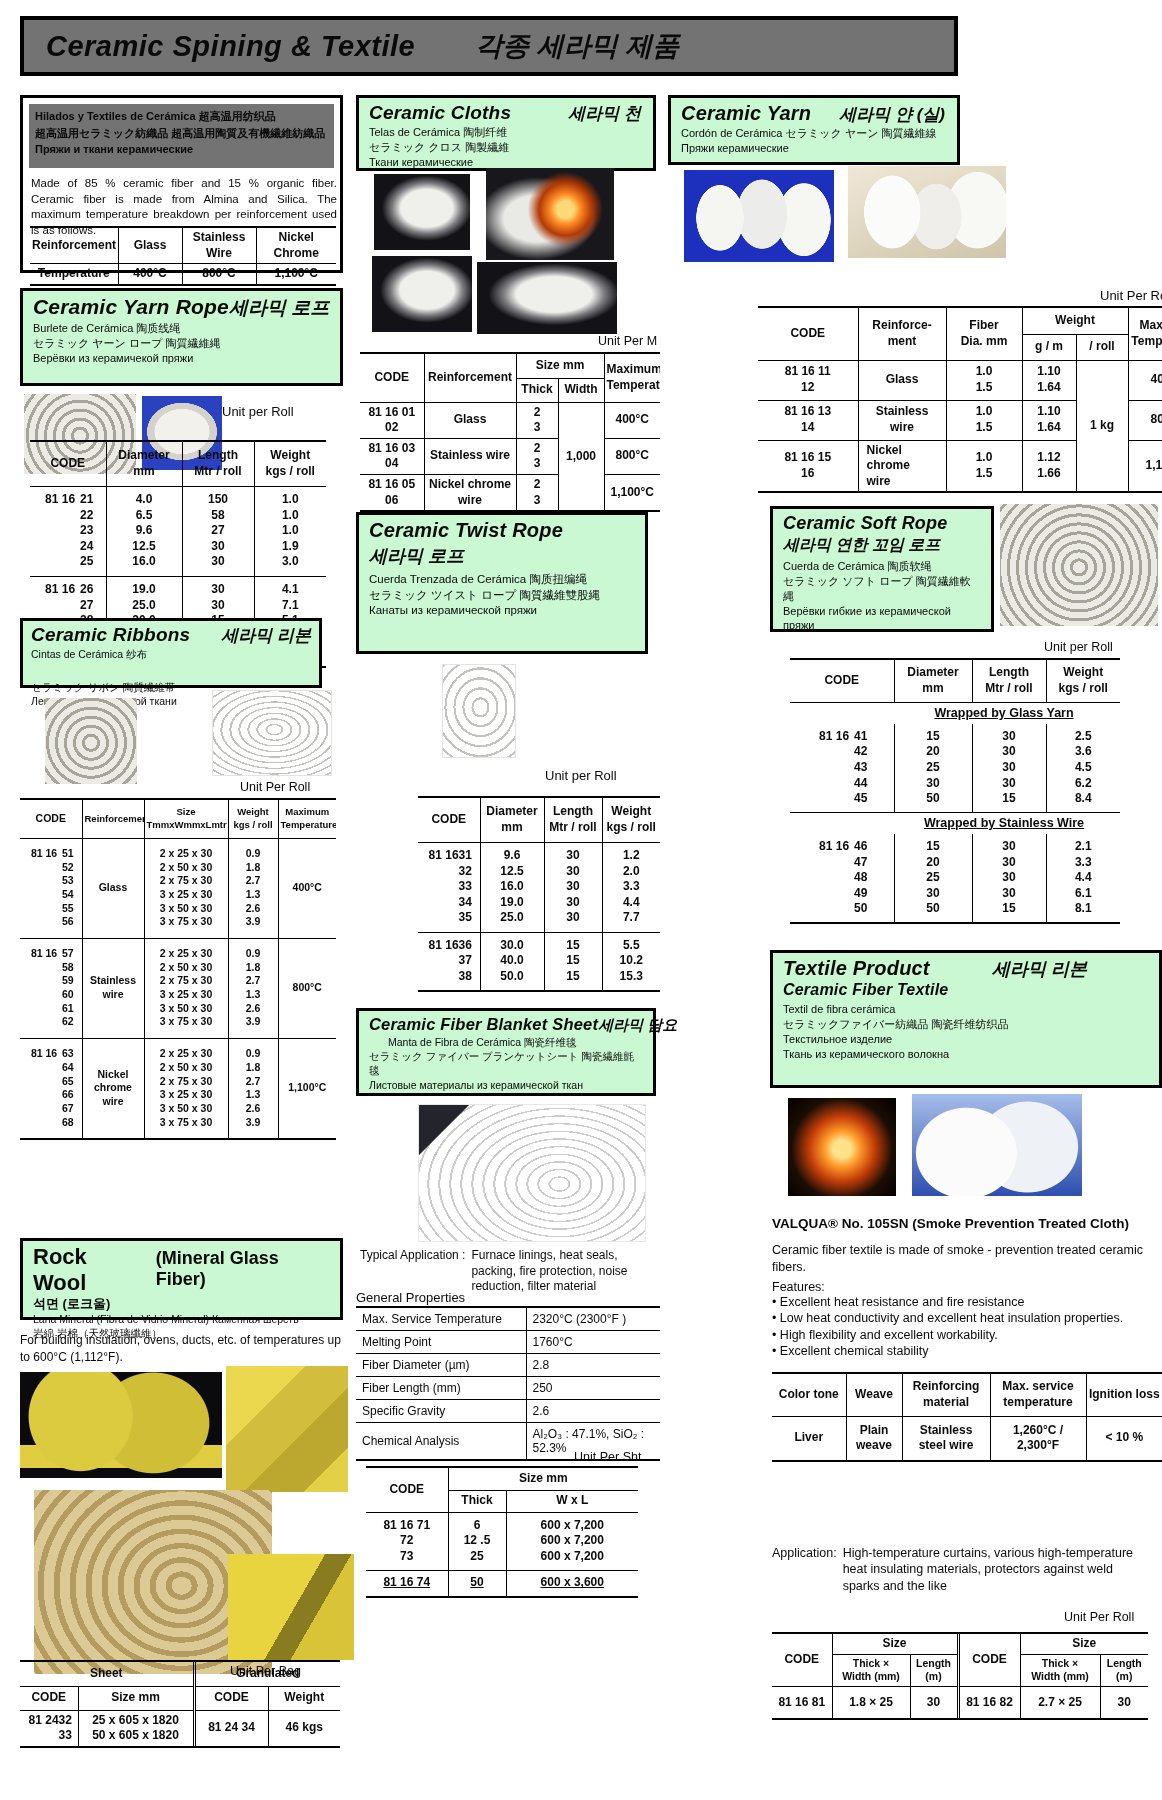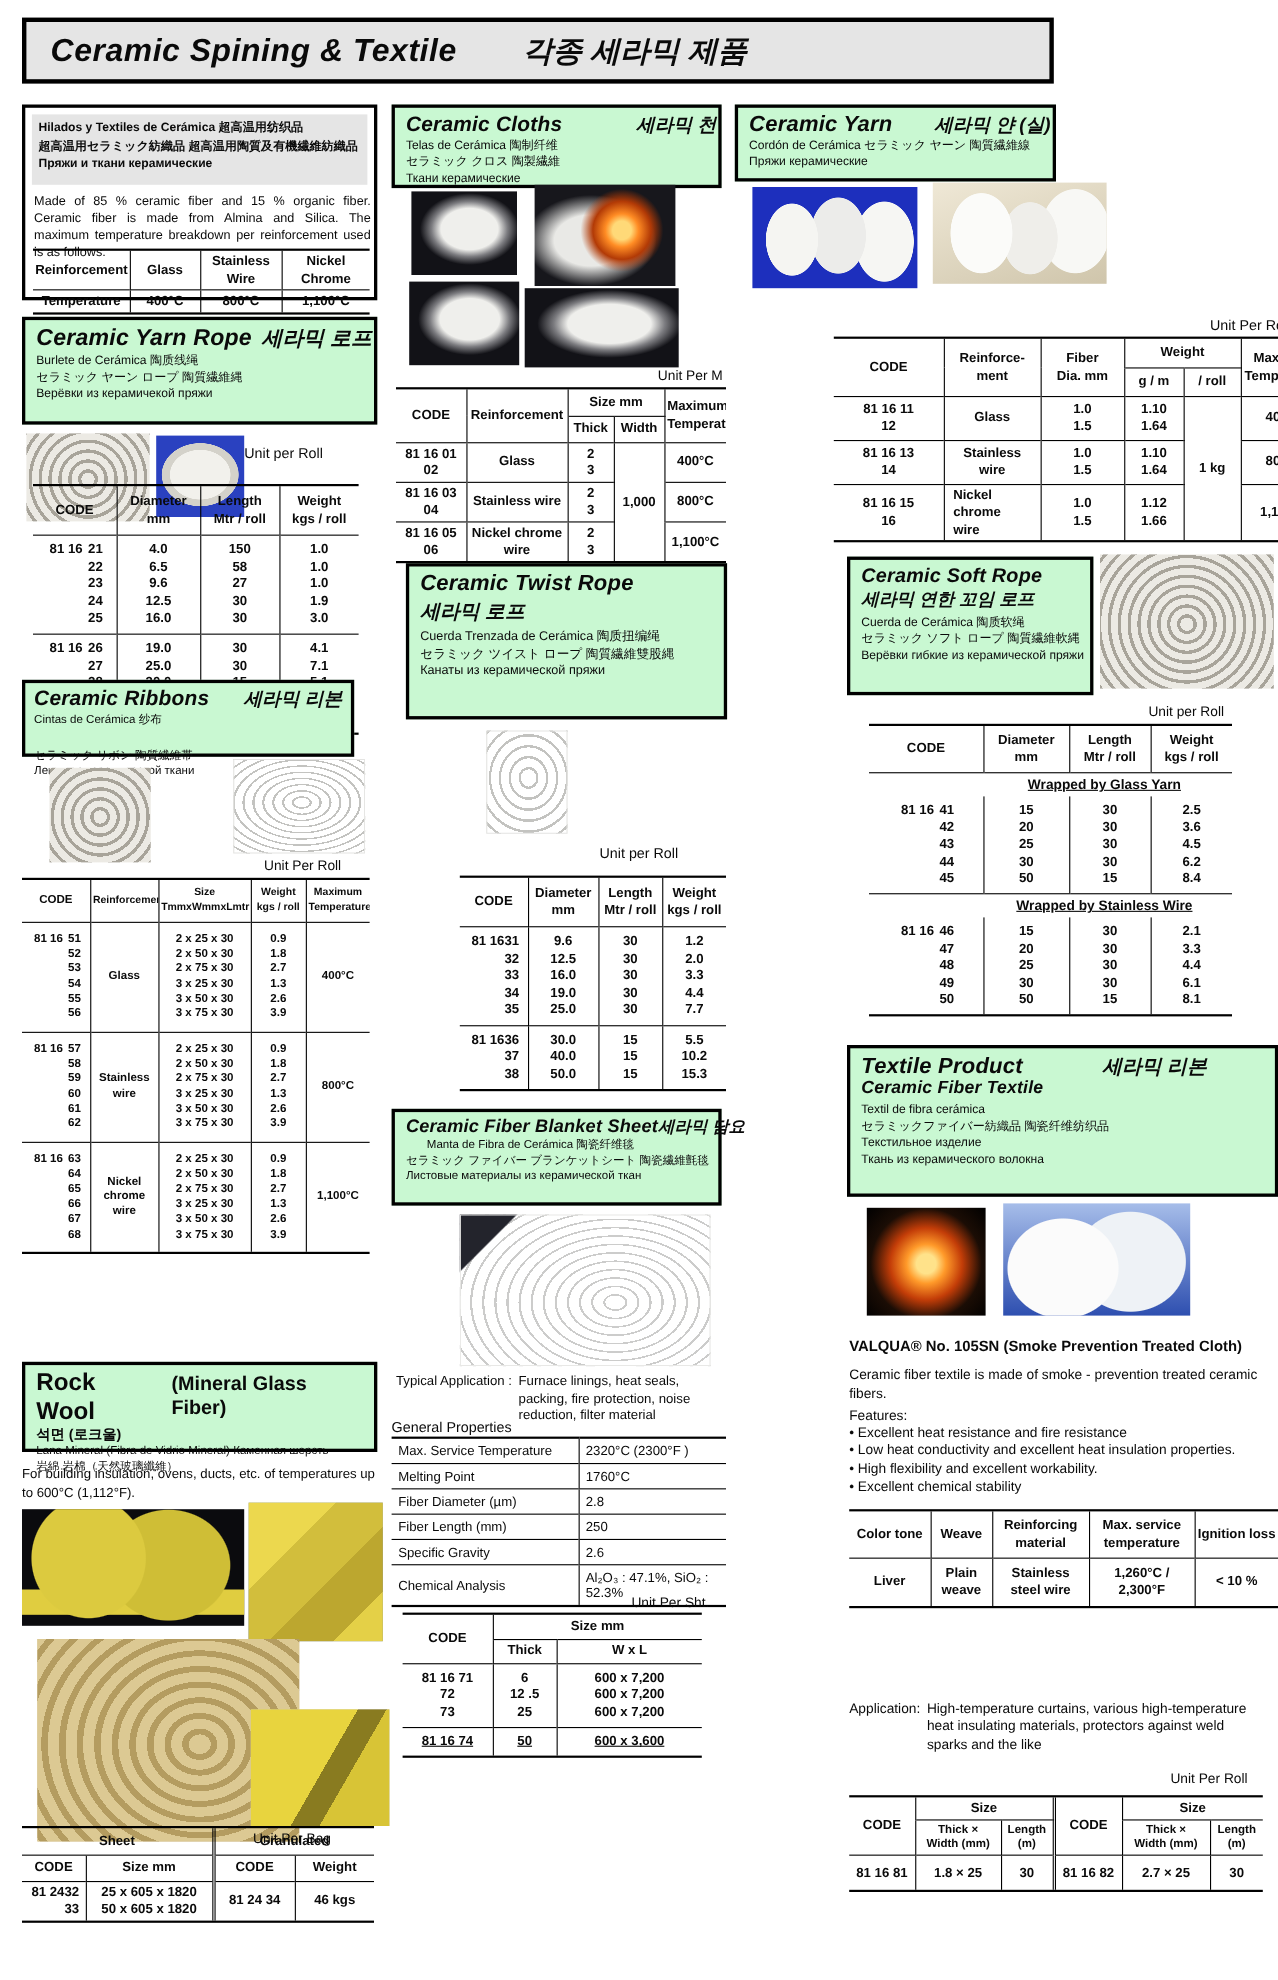--- a/index.html
+++ b/index.html
@@ -2,23 +2,23 @@
 <html><head>
 <meta charset="utf-8">
 <style>
   * { margin:0; padding:0; box-sizing:border-box; }
   html,body { background:#fff; }
   body { font-family:"Liberation Sans", sans-serif; color:#0a0a0a; }
   #page { position:relative; width:1162px; height:1800px; background:#fff; overflow:hidden; }
   .abs { position:absolute; }
   .box { border:3px solid #000; }
   .green { background:#c9f8d2; }
-  .cyan { background:#e5e5e5; }
+  .cyan { background:#737373; }
   
-  .s-hdr { padding:4px 2px 5px 10px; }
+  .s-hdr { padding:4px 12px 5px 10px; }
   .ttl-row { display:flex; justify-content:space-between; align-items:baseline; }
   .t-en { font-weight:bold; font-style:italic; font-size:20px; letter-spacing:0.2px; white-space:nowrap; }
   .t-ko { font-weight:bold; font-style:italic; font-size:18px; white-space:nowrap; }
   .sub  { font-size:11px; line-height:1.35; white-space:pre-line; }
   .unit { font-size:13px; white-space:nowrap; }
   
   .tw { border-top:2px solid #000; border-bottom:2px solid #000; }
   .ct { border-collapse:collapse; table-layout:fixed; width:100%; }
   .ct th, .ct td { font-size:12px; font-weight:bold; text-align:center; vertical-align:middle;
                    white-space:pre-line; line-height:1.3; padding:2px 2px; overflow:hidden; }
@@ -390,21 +390,21 @@
         <td class="cl">Nickel chrome
 wire</td>
         <td class="cl">2
 3</td>
         <td class="cl">1,100°C</td>
       </tr>
     </tbody>
       </table>
   </div>
 
-  <div class="abs box green s-hdr" style="left:369px;top:512px;width:292px;height:142px;">
+  <div class="abs box green s-hdr" style="left:356px;top:512px;width:292px;height:142px;">
     <div class="t-en" style="font-size:20px;">Ceramic Twist Rope</div>
     <div class="t-ko" style="font-size:18px;margin:2px 0 4px 0;">세라믹 로프</div>
     <div class="sub" style="font-size:11.5px;">Cuerda Trenzada de Cerámica 陶质扭编绳</div>
     <div class="sub" style="font-size:11.5px;">セラミック ツイスト ロープ 陶質繊維雙股縄</div>
     <div class="sub" style="font-size:11.5px;">Канаты из керамической пряжи</div>
   </div>
   <div class="ph p-lineart" style="left:442px;top:664px;width:74px;height:94px;"></div>
   <div class="abs unit" style="left:545px;top:768px;">Unit per Roll</div>
   <div class="abs tw" style="left:418px;top:796px;width:242px;">
     <table class="ct">

